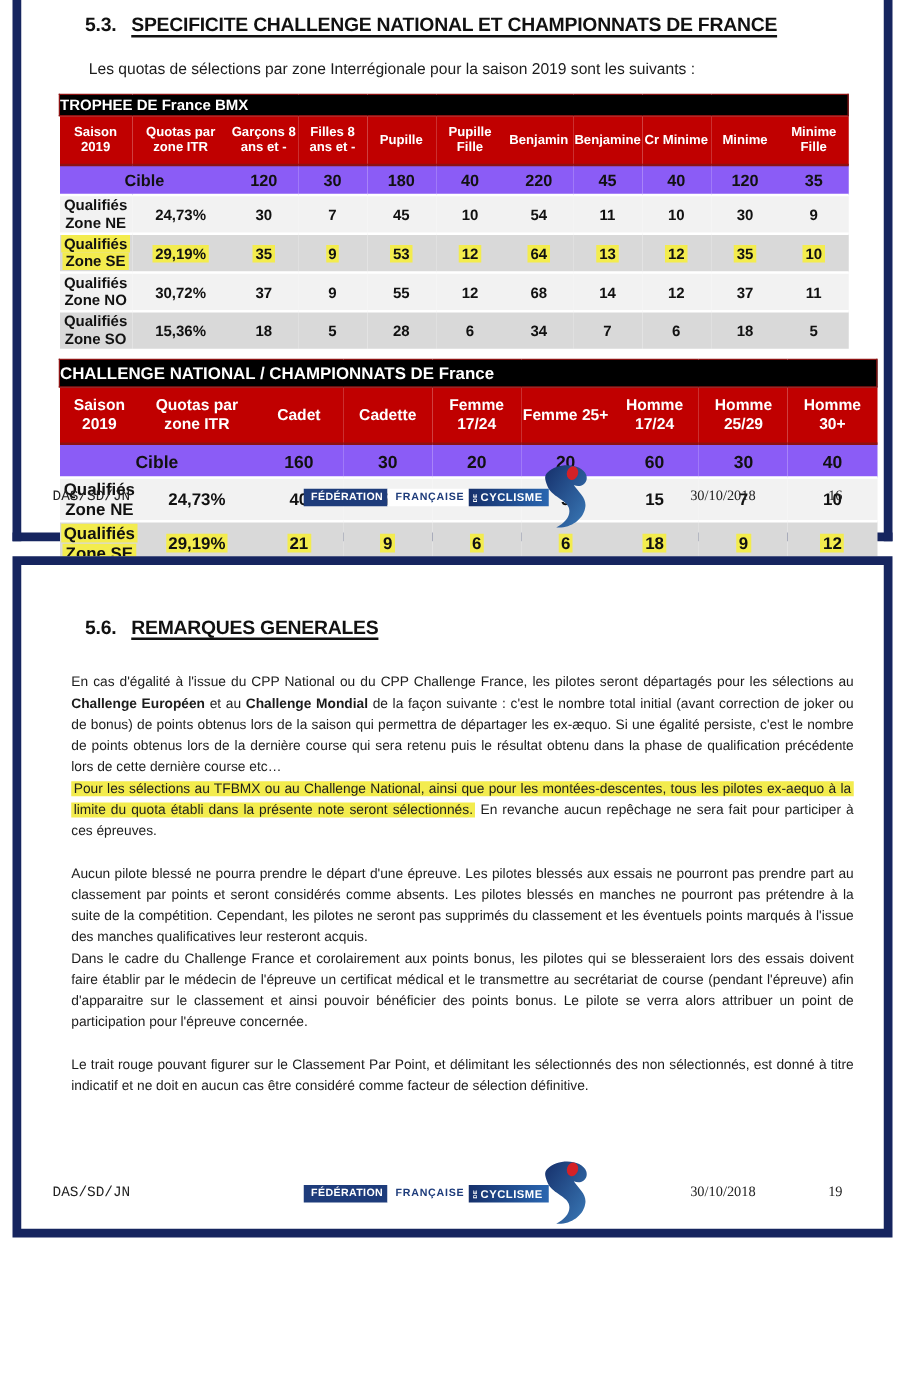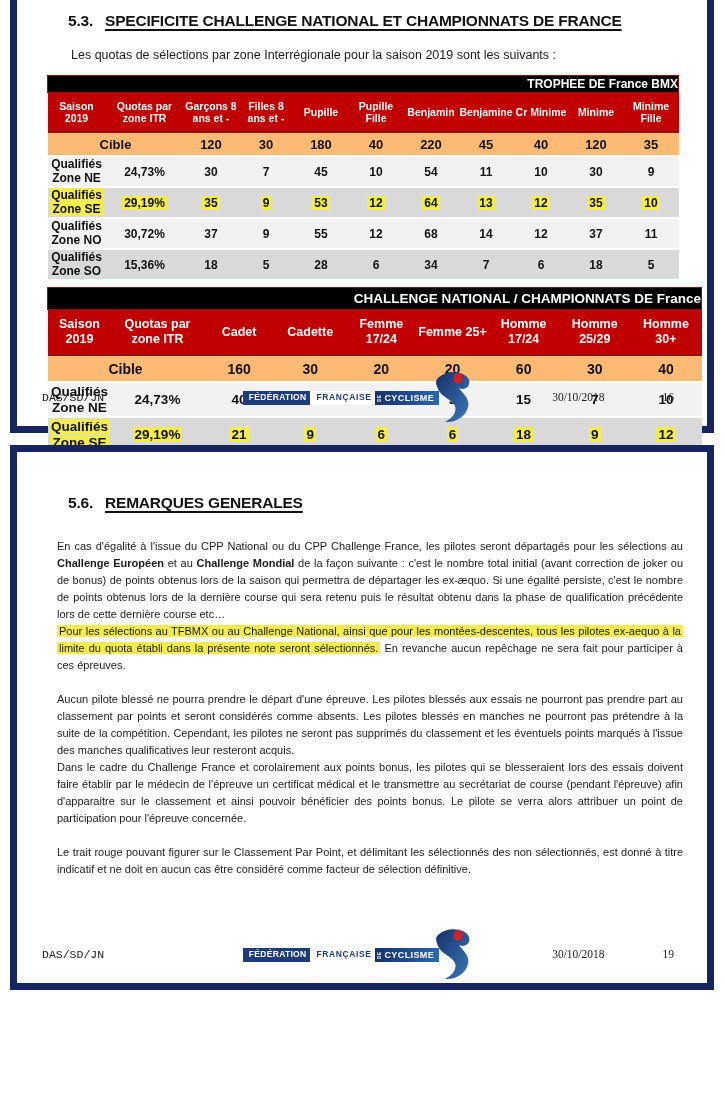--- a/index.html
+++ b/index.html
@@ -19,28 +19,28 @@
   .p2-head .sec-title{flex:0 0 auto;}
 
   .intro{margin:0 24px 13px 24px;font-size:12.5px;color:#1c1c1c;}
 
   
   .qtable{border-collapse:collapse;table-layout:fixed;color:#111;}
   .t1{width:632px;}
   .t2{width:655px;margin-top:8px;}
   .t1 col.c0{width:58px}.t1 col.c1{width:78px}
   .t2 col.c0{width:64px}.t2 col.c1{width:92px}
-  .qt-title td{background:#000;color:#fff;text-align:right;font-weight:bold;border:1px solid #8c1212;}
+  .qt-title td{background:#000;color:#fff;text-align:left;font-weight:bold;border:1px solid #8c1212;}
   .t1 .qt-title td{font-size:12px;padding:1px 0;}
   .t2 .qt-title td{font-size:13.5px;padding:3px 0;}
   .qt-head td{background:#c00000;color:#fff;font-weight:bold;text-align:center;vertical-align:middle;
     border-bottom:2px solid #8c1212;}
   .t1 .qt-head td{font-size:10.5px;height:38px;line-height:1.15;padding:0 1px;}
   .t2 .qt-head td{font-size:12.5px;height:42px;line-height:1.2;}
-  .qt-cible td{background:#fdba74;font-weight:bold;text-align:center;}
+  .qt-cible td{background:#8b5cf6;font-weight:bold;text-align:center;}
   .t1 .qt-cible td{height:20px;font-size:13px;}
   .t2 .qt-cible td{height:23px;font-size:14px;}
   .qt-row td{text-align:center;font-weight:bold;vertical-align:middle;border-top:2px solid #fff;}
   .t1 .qt-row td{height:27px;font-size:12px;}
   .t2 .qt-row td{height:31px;font-size:13.5px;}
   .qt-row.light td{background:#f2f2f2;}
   .qt-row.dark td{background:#d9d9d9;}
   .qt-label{line-height:1.12;}
   .t1 .qt-label{font-size:12px;}
   .t2 .qt-label{font-size:13px;}

